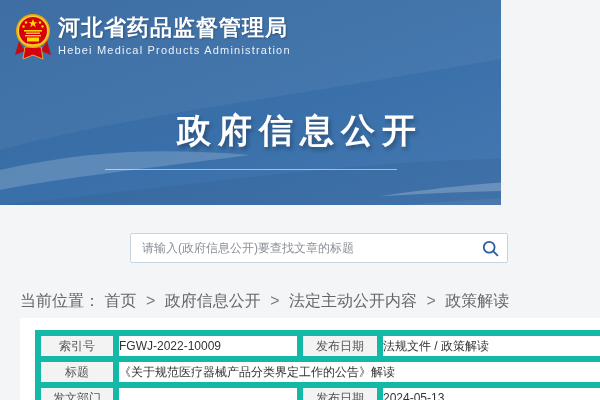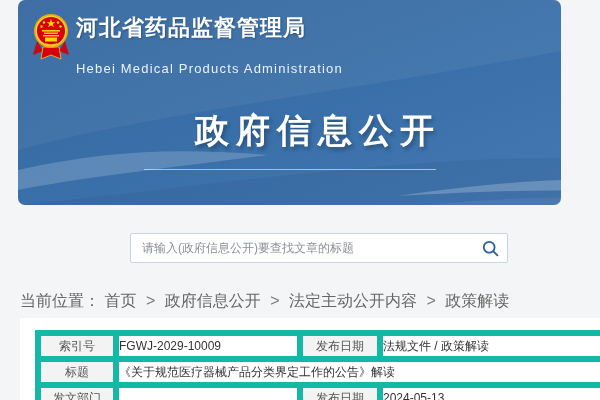--- a/index.html
+++ b/index.html
@@ -5,36 +5,35 @@
   * { margin:0; padding:0; box-sizing:border-box; }
   html,body { width:600px; height:400px; overflow:hidden; }
   body {
     font-family:"Liberation Sans","DejaVu Sans",sans-serif;
     background:#f4f5f6;
     position:relative;
   }
 
   
   .top-banner {
-    position:absolute; top:0; left:18px; width:543px; height:205px;
+    position:absolute; top:0; left:0; width:501px; height:205px;
     background:linear-gradient(160deg,#34679f 0%,#3a70a9 55%,#4478b2 100%);
     overflow:hidden;
-    border-radius:7px;
   }
   .banner-waves { position:absolute; top:0; left:0; }
 
   .logo-row { position:absolute; top:11px; left:15px; display:flex; align-items:flex-start; z-index:3; }
   .emblem { width:36px; height:50px; flex:0 0 auto; }
   .org-names { margin-left:7px; padding-top:4px; }
   .org-cn {
     color:#ffffff; font-size:22px; font-weight:bold; letter-spacing:1px;
     text-shadow:1px 1px 2px rgba(0,0,0,.25); line-height:1.2; white-space:nowrap;
   }
   .org-en {
-    color:#eaf2fa; font-size:13px; letter-spacing:1.2px; margin-top:20px; white-space:nowrap;
+    color:#eaf2fa; font-size:11px; letter-spacing:1.2px; margin-top:3px; white-space:nowrap;
   }
 
   .banner-title {
     position:absolute; top:108px; left:0; width:600px; text-align:center; z-index:3;
     color:#ffffff; font-size:34px; font-weight:bold; letter-spacing:7px;
     text-shadow:2px 3px 4px rgba(0,0,0,.3); white-space:nowrap;
   }
   .banner-underline {
     position:absolute; top:169px; left:50%; transform:translateX(-50%);
     width:292px; height:1px; background:rgba(255,255,255,.55); z-index:3;
@@ -148,21 +147,21 @@
   <a>法定主动公开内容</a>
   <span class="crumb-sep">&gt;</span>
   <a>政策解读</a>
 </div>
 
 <div class="content-card">
   <table class="meta">
     <tbody>
         <tr>
       <td class="lbl c1">索引号</td>
-      <td class="val c2">FGWJ-2029-10009</td>
+      <td class="val c2">FGWJ-2022-10009</td>
       <td class="lbl c3">发布日期</td>
       <td class="val">法规文件 / 政策解读</td>
     </tr>
     <tr>
       <td class="lbl c1">标题</td>
       <td class="val" colspan="3">《关于规范医疗器械产品分类界定工作的公告》解读</td>
     </tr>
     <tr>
       <td class="lbl c1">发文部门</td>
       <td class="val c2"></td>

